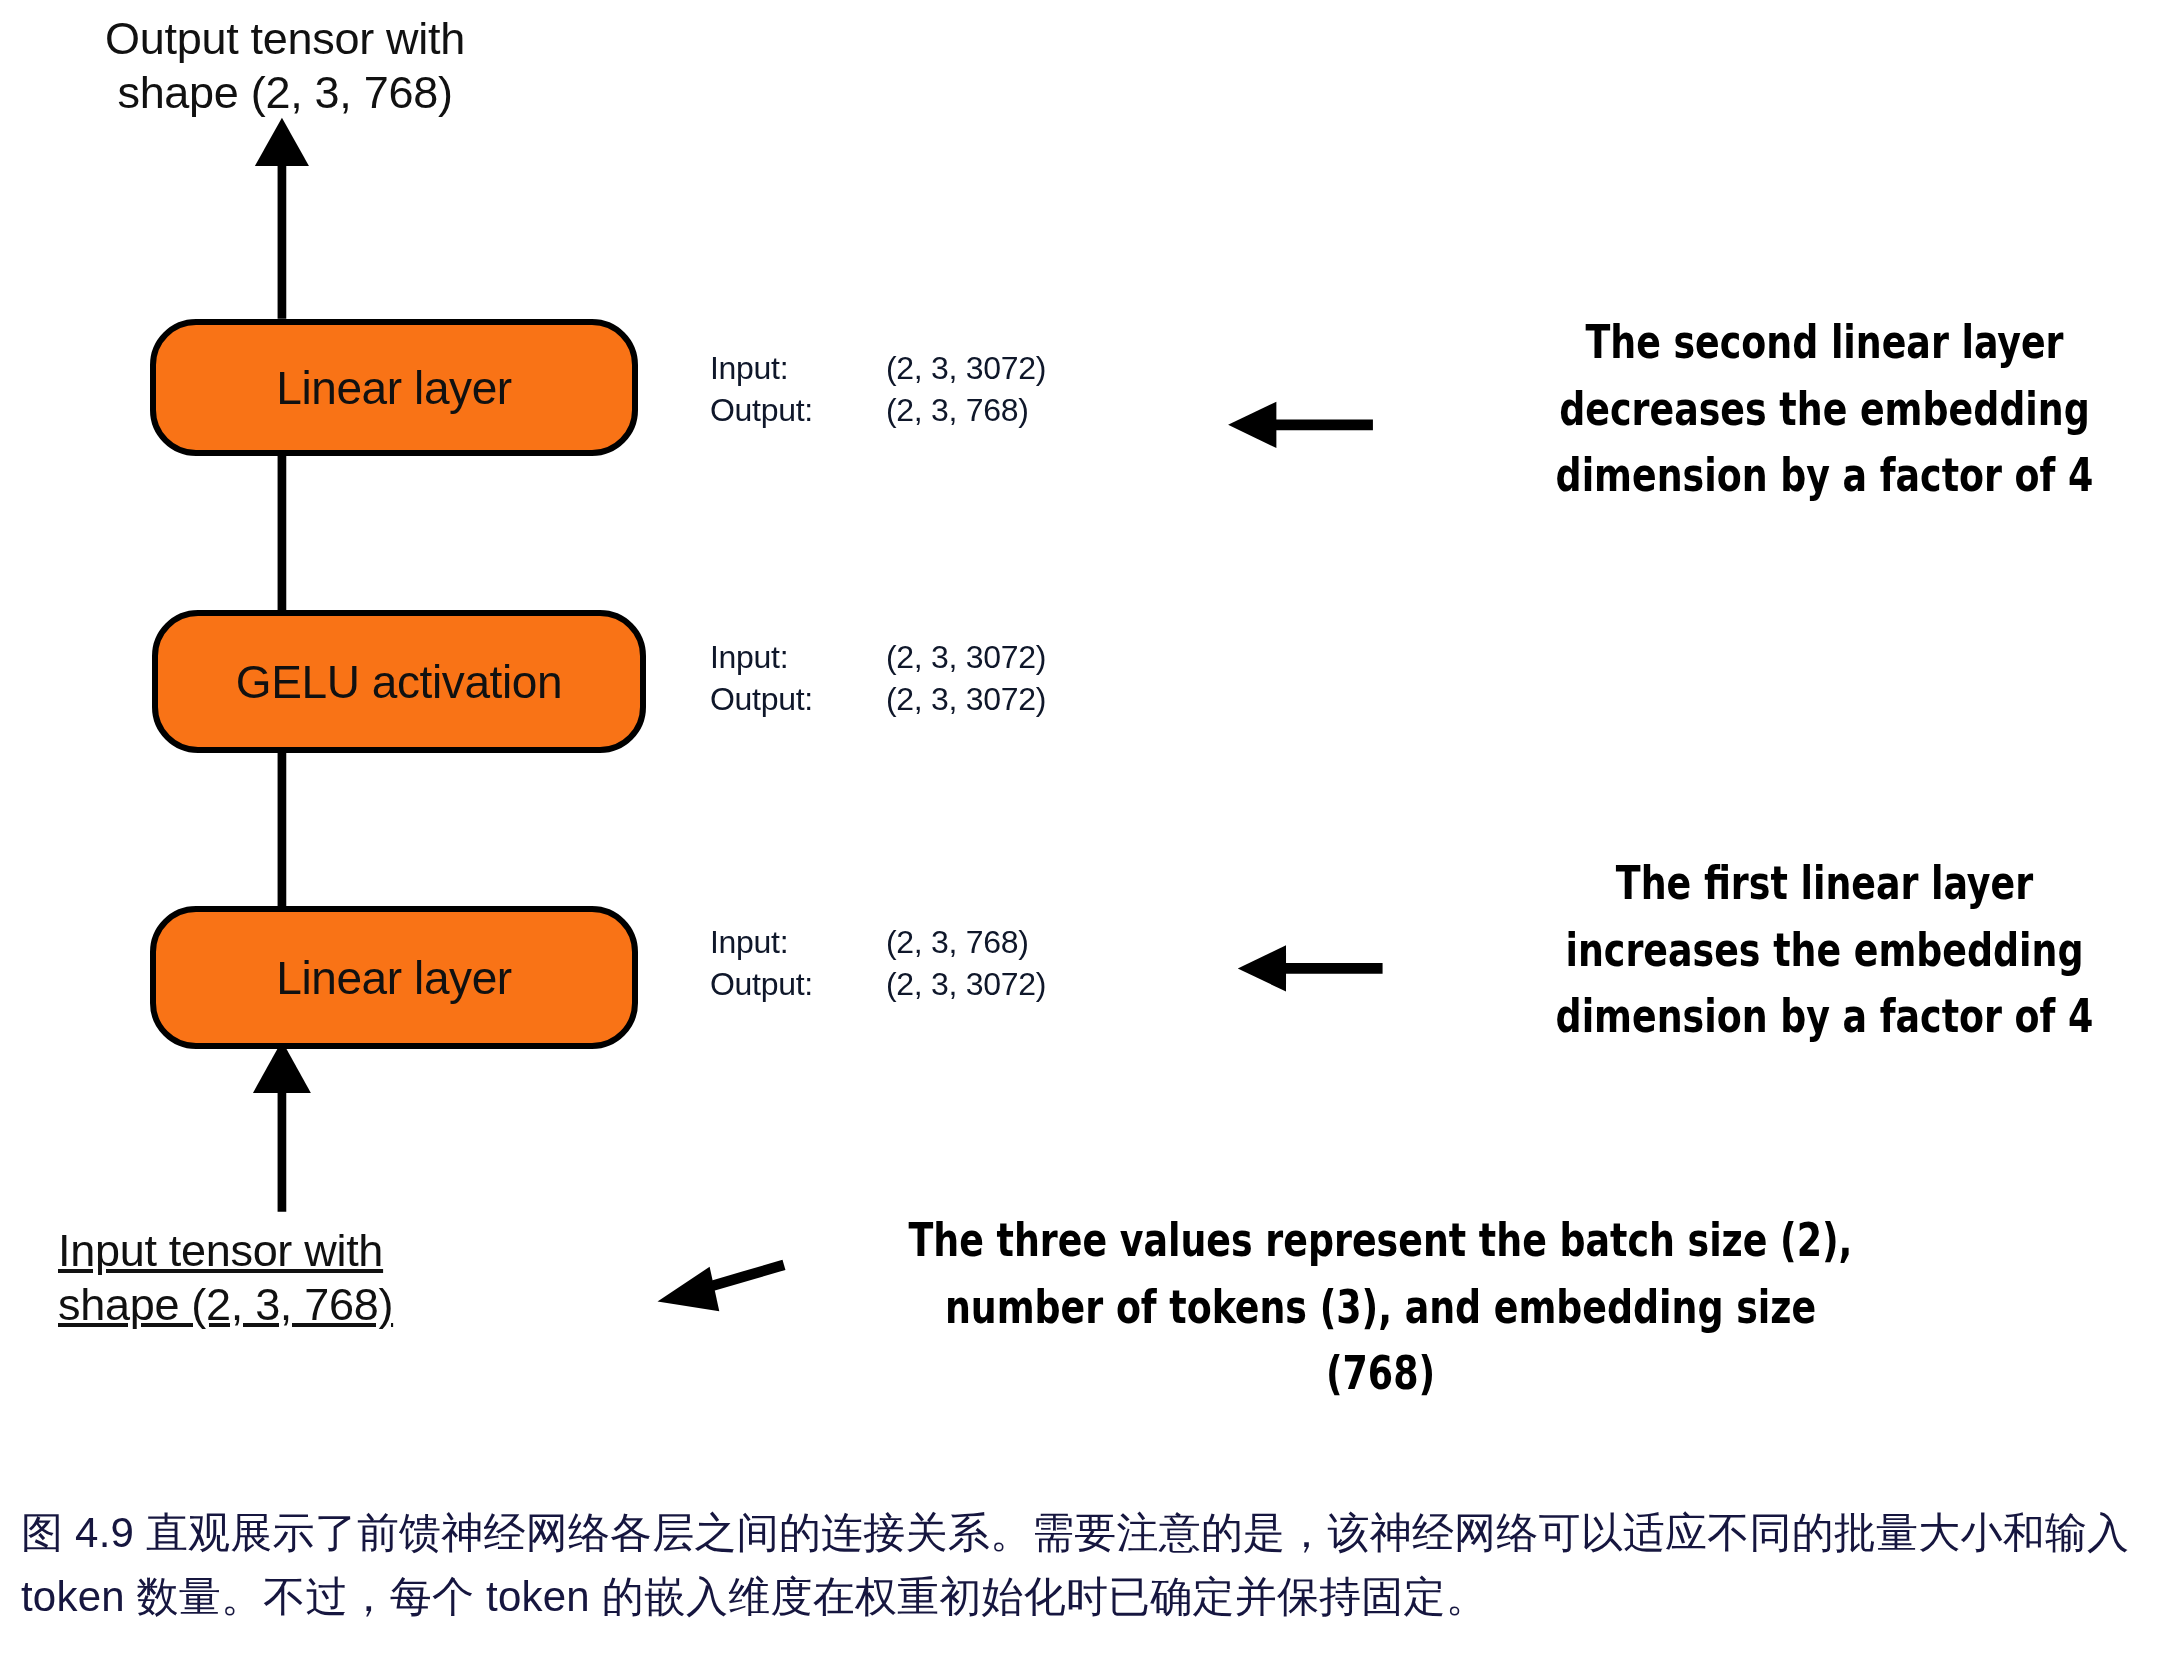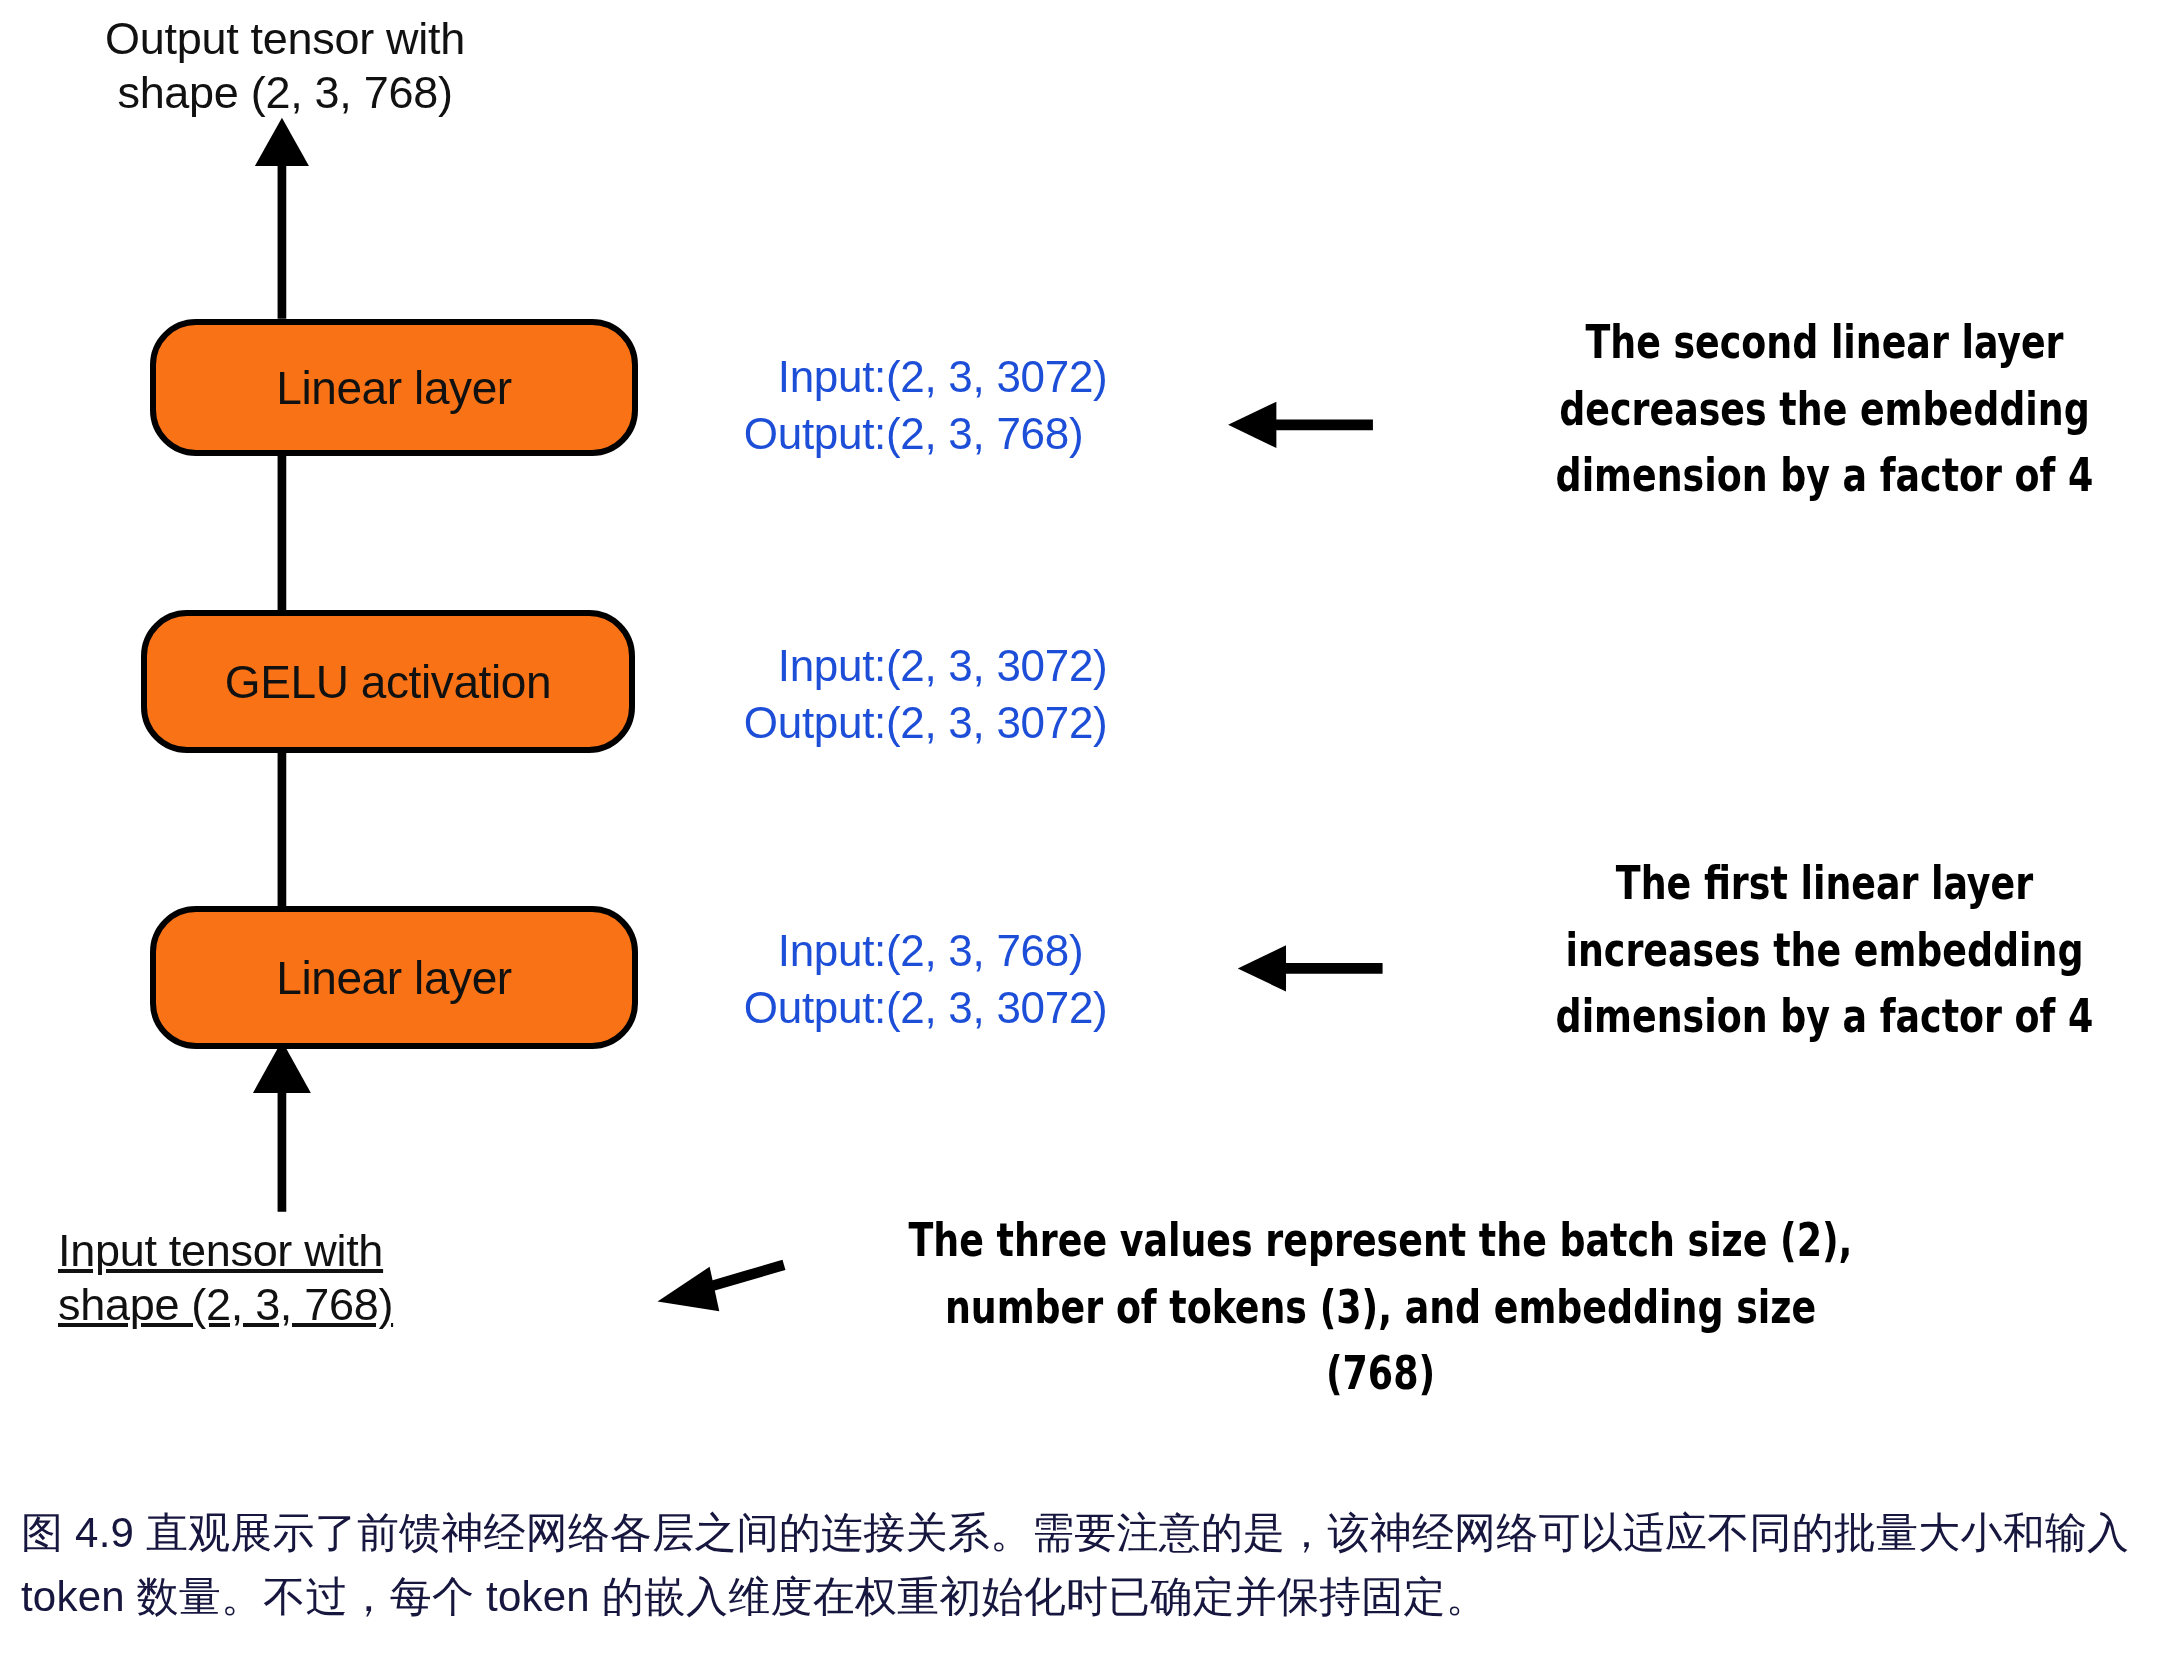--- a/index.html
+++ b/index.html
@@ -40,26 +40,25 @@
   }
   .node-box .node-label{
     font-size:46px;
     color:#111111;
     letter-spacing:-0.4px;
     white-space:nowrap;
   }
 
   
   .io-block{
-    font-size:44px;
+    font-size:32px;
     line-height:1.30;
-    color:#1d4ed8;
+    color:#0f172a;
     letter-spacing:-0.3px;
     white-space:nowrap;
-    text-align:right;
   }
   .io-row{display:flex;}
   .io-key{width:176px;display:inline-block;}
   .io-val{display:inline-block;}
 
   
   .annot{
     font-family:"Liberation Sans Narrow","DejaVu Sans Condensed","Liberation Sans",sans-serif;
     font-weight:bold;
     font-size:47px;
@@ -132,21 +131,21 @@
     </g>
   </svg>
 
   <div class="abs tensor-label" style="left:58px; top:11.6px; width:454px;">Output tensor with
 shape (2, 3, 768)</div>
 
   <div class="abs node-box" style="left:150px; top:319px; width:488px; height:137px;">
     <span class="node-label">Linear layer</span>
   </div>
 
-  <div class="abs node-box" style="left:141px; top:610px; width:494px; height:143px;">
+  <div class="abs node-box" style="left:152px; top:610px; width:494px; height:143px;">
     <span class="node-label">GELU activation</span>
   </div>
 
   <div class="abs node-box" style="left:150px; top:906px; width:488px; height:143px;">
     <span class="node-label">Linear layer</span>
   </div>
 
   <div class="abs io-block" style="left:710px; top:348px;">
     <div class="io-row">
       <span class="io-key">Input:</span>

